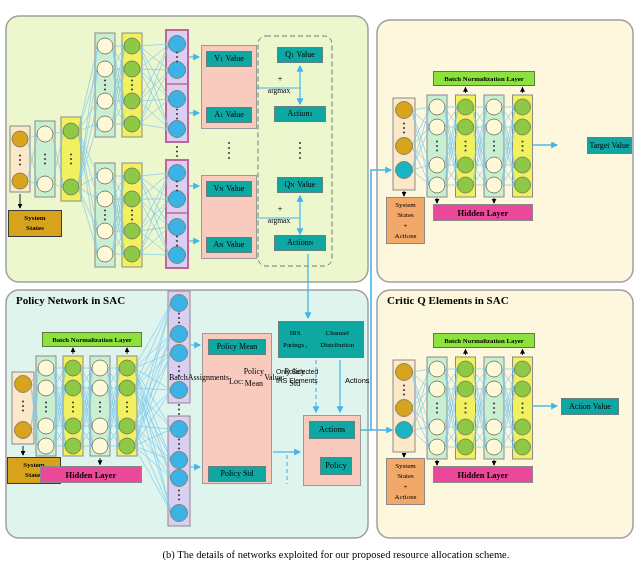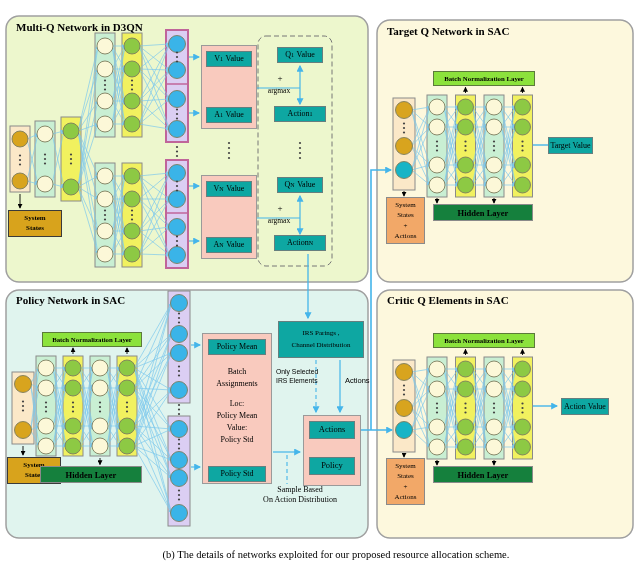--- a/index.html
+++ b/index.html
@@ -6,23 +6,23 @@
   #fig{position:relative;width:640px;height:568px;background:#fff;font-family:"Liberation Serif",serif;overflow:hidden;color:#000;}
   #net-svg{position:absolute;left:0;top:0;}
   .ptitle{position:absolute;font-weight:bold;font-size:11px;white-space:nowrap;}
   .t{position:absolute;background:#0ea7a2;border:1px solid #667f7f;display:flex;align-items:center;justify-content:center;text-align:center;font-size:8px;line-height:1.15;box-sizing:border-box;}
   .t sub{font-size:6px;line-height:0;}
   .gp{margin-left:2.5px;}
   .pk{position:absolute;background:#f9cabe;border:1.5px solid #9a9a9a;box-sizing:border-box;}
   .bn{position:absolute;background:#8ce23c;border:1px solid #5c7a3a;display:flex;align-items:center;justify-content:center;font-size:6.8px;font-weight:bold;box-sizing:border-box;text-align:center;}
   .gold{position:absolute;background:#d8a31c;border:1px solid #3a3a3a;display:flex;flex-direction:column;align-items:center;justify-content:center;font-size:7px;font-weight:bold;line-height:1.35;box-sizing:border-box;text-align:center;}
   .org{position:absolute;background:#f2a868;border:1px solid #8a8a8a;display:flex;flex-direction:column;align-items:center;justify-content:center;font-size:7px;line-height:1.45;box-sizing:border-box;text-align:center;}
-  .hid{position:absolute;background:#15803d;border:1px solid #8a8a8a;display:flex;align-items:center;justify-content:center;font-size:8.5px;font-weight:bold;box-sizing:border-box;}
+  .hid{position:absolute;background:#ec4899;border:1px solid #8a8a8a;display:flex;align-items:center;justify-content:center;font-size:8.5px;font-weight:bold;box-sizing:border-box;}
   .ann{position:absolute;}
-  .col{display:flex;flex-direction:column;align-items:center;justify-content:center;}
+  .col{display:flex;align-items:center;justify-content:center;}
   .sans{font-family:"Liberation Sans",sans-serif;}
   .cap{position:absolute;text-align:center;font-size:10.5px;margin-left:16px;}
 </style>
 </head>
 <body>
 
 <div id="fig">
   <svg id="net-svg" width="640" height="568" viewBox="0 0 640 568">
       <defs>
         <marker id="ah-lite" viewBox="0 0 6 6" refX="5" refY="3" markerWidth="4" markerHeight="4" orient="auto" markerUnits="userSpaceOnUse">
@@ -604,22 +604,20 @@
         <line x1="437" y1="460" x2="437" y2="465" stroke="#000" stroke-width="0.9" marker-end="url(#ah-black)"></line>
         <line x1="494" y1="460" x2="494" y2="465" stroke="#000" stroke-width="0.9" marker-end="url(#ah-black)"></line>
         <line x1="23" y1="446" x2="23" y2="455" stroke="#000" stroke-width="0.9" marker-end="url(#ah-black)"></line>
         <line x1="73" y1="354" x2="73" y2="348" stroke="#000" stroke-width="0.9" marker-end="url(#ah-black)"></line>
         <line x1="127" y1="354" x2="127" y2="348" stroke="#000" stroke-width="0.9" marker-end="url(#ah-black)"></line>
         <line x1="46" y1="458" x2="46" y2="464.5" stroke="#000" stroke-width="0.9" marker-end="url(#ah-black)"></line>
         <line x1="100" y1="458" x2="100" y2="464.5" stroke="#000" stroke-width="0.9" marker-end="url(#ah-black)"></line>
       </g>
     </svg>
 
-  <div class="ptitle" style="left:16px;top:21px">Multi-Q Network in D3QN</div>
-  <div class="ptitle" style="left:387px;top:25px">Target Q Network in SAC</div>
   <div class="ptitle" style="left:16px;top:294px">Policy Network in SAC</div>
   <div class="ptitle" style="left:387px;top:294px">Critic Q Elements in SAC</div>
 
   <div class="pk" style="left:201px;top:45px;width:56px;height:84px"></div>
   <div class="t" style="left:206px;top:51px;width:46px;height:16px">
       <span>V</span>
       <sub>1</sub>
       <span class="gp">Value</span>
     </div>
   <div class="t" style="left:206px;top:107px;width:46px;height:16px">
@@ -668,21 +666,21 @@
   </div>
 
   <div class="bn" style="left:433px;top:71px;width:102px;height:15px">Batch Normalization Layer</div>
   <div class="org" style="left:386px;top:197px;width:39px;height:47px">
     <span>System</span>
     <span>States</span>
     <span>+</span>
     <span>Actions</span>
   </div>
   <div class="hid" style="left:433px;top:204px;width:100px;height:17px">Hidden Layer</div>
-  <div class="t" style="left:548px;top:137px;width:45px;height:17px">Target Value</div>
+  <div class="t" style="left:587px;top:137px;width:45px;height:17px">Target Value</div>
 
   <div class="bn" style="left:42px;top:332px;width:100px;height:15px">Batch Normalization Layer</div>
   <div class="gold" style="left:7px;top:457px;width:54px;height:27px">
     <span>System</span>
     <span>States</span>
   </div>
   <div class="hid" style="left:40px;top:466px;width:102px;height:17px">Hidden Layer</div>
 
   <div class="pk" style="left:202px;top:333px;width:70px;height:151px"></div>
   <div class="t" style="left:208px;top:339px;width:58px;height:16px">Policy Mean</div>
@@ -701,30 +699,26 @@
     <span>Channel Distribution</span>
   </div>
   <div class="ann sans" style="left:276px;top:368px;width:54px;font-size:6.8px;line-height:1.3">
     <span style="display:block">Only Selected</span>
     <span style="display:block">IRS Elements</span>
   </div>
   <div class="ann sans" style="left:345px;top:376px;font-size:7.5px">Actions</div>
 
   <div class="pk" style="left:303px;top:415px;width:58px;height:71px"></div>
   <div class="t" style="left:309px;top:421px;width:46px;height:18px;font-size:8.5px">Actions</div>
-  <div class="t" style="left:309px;top:457px;width:46px;height:18px;font-size:8.5px">Policy</div>
-  <div class="ann" style="left:248px;top:485px;width:104px;font-size:8px;line-height:1.25;text-align:center">
-    <span style="display:block">Sample Based</span>
-    <span style="display:block">On Action Distribution</span>
-  </div>
+  <div class="t" style="left:320px;top:457px;width:32px;height:18px;font-size:8.5px">Policy</div>
 
   <div class="bn" style="left:433px;top:333px;width:102px;height:15px">Batch Normalization Layer</div>
   <div class="org" style="left:386px;top:458px;width:39px;height:47px">
     <span>System</span>
     <span>States</span>
     <span>+</span>
     <span>Actions</span>
   </div>
   <div class="hid" style="left:433px;top:466px;width:100px;height:17px">Hidden Layer</div>
-  <div class="t" style="left:561px;top:398px;width:48px;height:17px">Action Value</div>
+  <div class="t" style="left:561px;top:398px;width:58px;height:17px">Action Value</div>
 
   <div class="cap" style="left:0;top:549px;width:640px">(b) The details of networks exploited for our proposed resource allocation scheme.</div>
 </div>
 
 </body></html>

